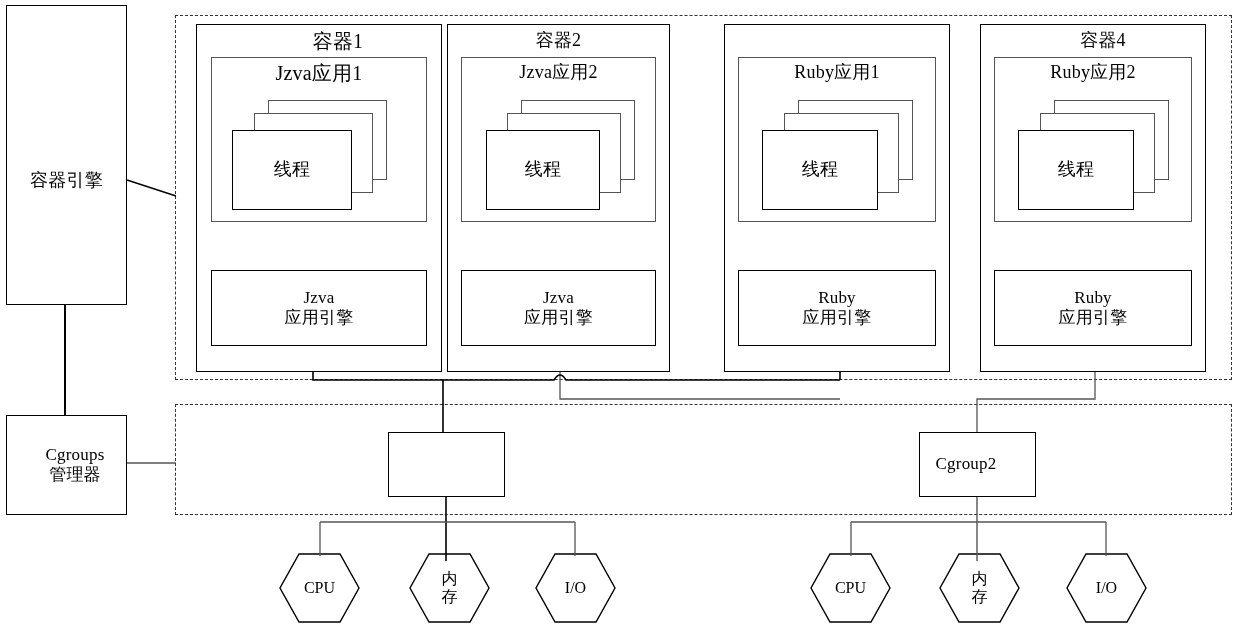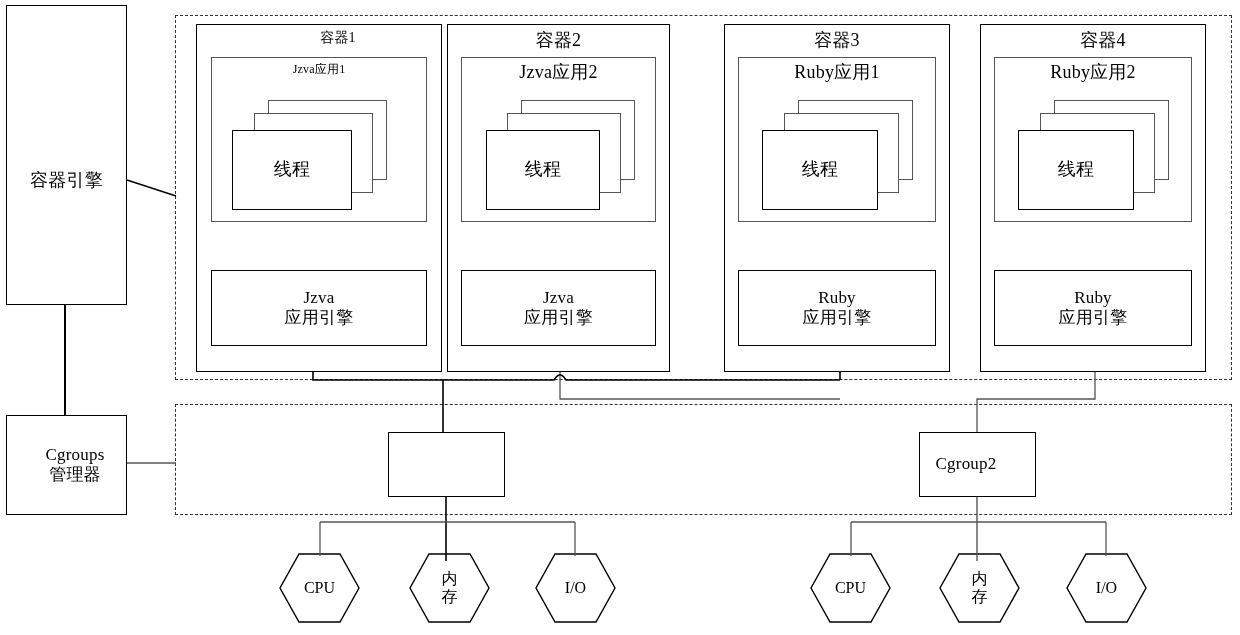--- a/index.html
+++ b/index.html
@@ -101,23 +101,23 @@
   <div class="box box-dark" style="left:6px; top:415px; width:121px; height:100px;"></div>
   <div class="lbl center-text" style="left:6px; top:438px; width:138px; height:54px; font-size:17px;">Cgroups
 管理器</div>
 
   <div class="ln ln-v" style="left:64px; top:305px; height:110px;"></div>
 
   <div class="dashed" style="left:175px; top:15px; width:1057px; height:365px;"></div>
   <div class="dashed" style="left:175px; top:404px; width:1057px; height:111px;"></div>
 
   <div class="box box-dark" style="left:196px; top:24px; width:246px; height:348px;"></div>
-  <div class="lbl title-text" style="left:196px; top:30px; width:284px; height:24px; font-size:14px;">容器1</div>
+  <div class="lbl title-text" style="left:196px; top:30px; width:284px; height:24px; font-size:20px;">容器1</div>
   <div class="box" style="left:211px; top:57px; width:216px; height:165px;"></div>
-  <div class="lbl title-text" style="left:211px; top:62px; width:216px; height:24px; font-size:12px;text-align:right;">Jzva应用1</div>
+  <div class="lbl title-text" style="left:211px; top:62px; width:216px; height:24px; font-size:20px;text-align:right;">Jzva应用1</div>
   <div class="box" style="left:268px; top:100px; width:119px; height:80px;"></div>
   <div class="box" style="left:254px; top:113px; width:119px; height:80px;"></div>
   <div class="box box-dark" style="left:232px; top:130px; width:120px; height:80px;"></div>
   <div class="lbl center-text" style="left:232px; top:130px; width:120px; height:80px; font-size:18px;">线程</div>
   <div class="box box-dark" style="left:211px; top:270px; width:216px; height:76px;"></div>
   <div class="lbl center-text" style="left:211px; top:270px; width:216px; height:76px; font-size:17px;">Jzva
 应用引擎</div>
 
   <div class="box box-dark" style="left:447px; top:24px; width:223px; height:348px;"></div>
   <div class="lbl title-text" style="left:447px; top:30px; width:223px; height:24px; font-size:18px;">容器2</div>
@@ -125,21 +125,20 @@
   <div class="lbl title-text" style="left:461px; top:62px; width:195px; height:24px; font-size:18px;">Jzva应用2</div>
   <div class="box" style="left:521px; top:100px; width:114px; height:80px;"></div>
   <div class="box" style="left:507px; top:113px; width:114px; height:80px;"></div>
   <div class="box box-dark" style="left:486px; top:130px; width:114px; height:80px;"></div>
   <div class="lbl center-text" style="left:486px; top:130px; width:114px; height:80px; font-size:18px;">线程</div>
   <div class="box box-dark" style="left:461px; top:270px; width:195px; height:76px;"></div>
   <div class="lbl center-text" style="left:461px; top:270px; width:195px; height:76px; font-size:17px;">Jzva
 应用引擎</div>
 
   <div class="box box-dark" style="left:724px; top:24px; width:226px; height:348px;"></div>
-  <div class="lbl title-text" style="left:724px; top:30px; width:226px; height:24px; font-size:18px;">容器3</div>
   <div class="box" style="left:738px; top:57px; width:198px; height:165px;"></div>
   <div class="lbl title-text" style="left:738px; top:62px; width:198px; height:24px; font-size:18px;">Ruby应用1</div>
   <div class="box" style="left:798px; top:100px; width:115px; height:80px;"></div>
   <div class="box" style="left:784px; top:113px; width:115px; height:80px;"></div>
   <div class="box box-dark" style="left:762px; top:130px; width:116px; height:80px;"></div>
   <div class="lbl center-text" style="left:762px; top:130px; width:116px; height:80px; font-size:18px;">线程</div>
   <div class="box box-dark" style="left:738px; top:270px; width:198px; height:76px;"></div>
   <div class="lbl center-text" style="left:738px; top:270px; width:198px; height:76px; font-size:17px;">Ruby
 应用引擎</div>
 

